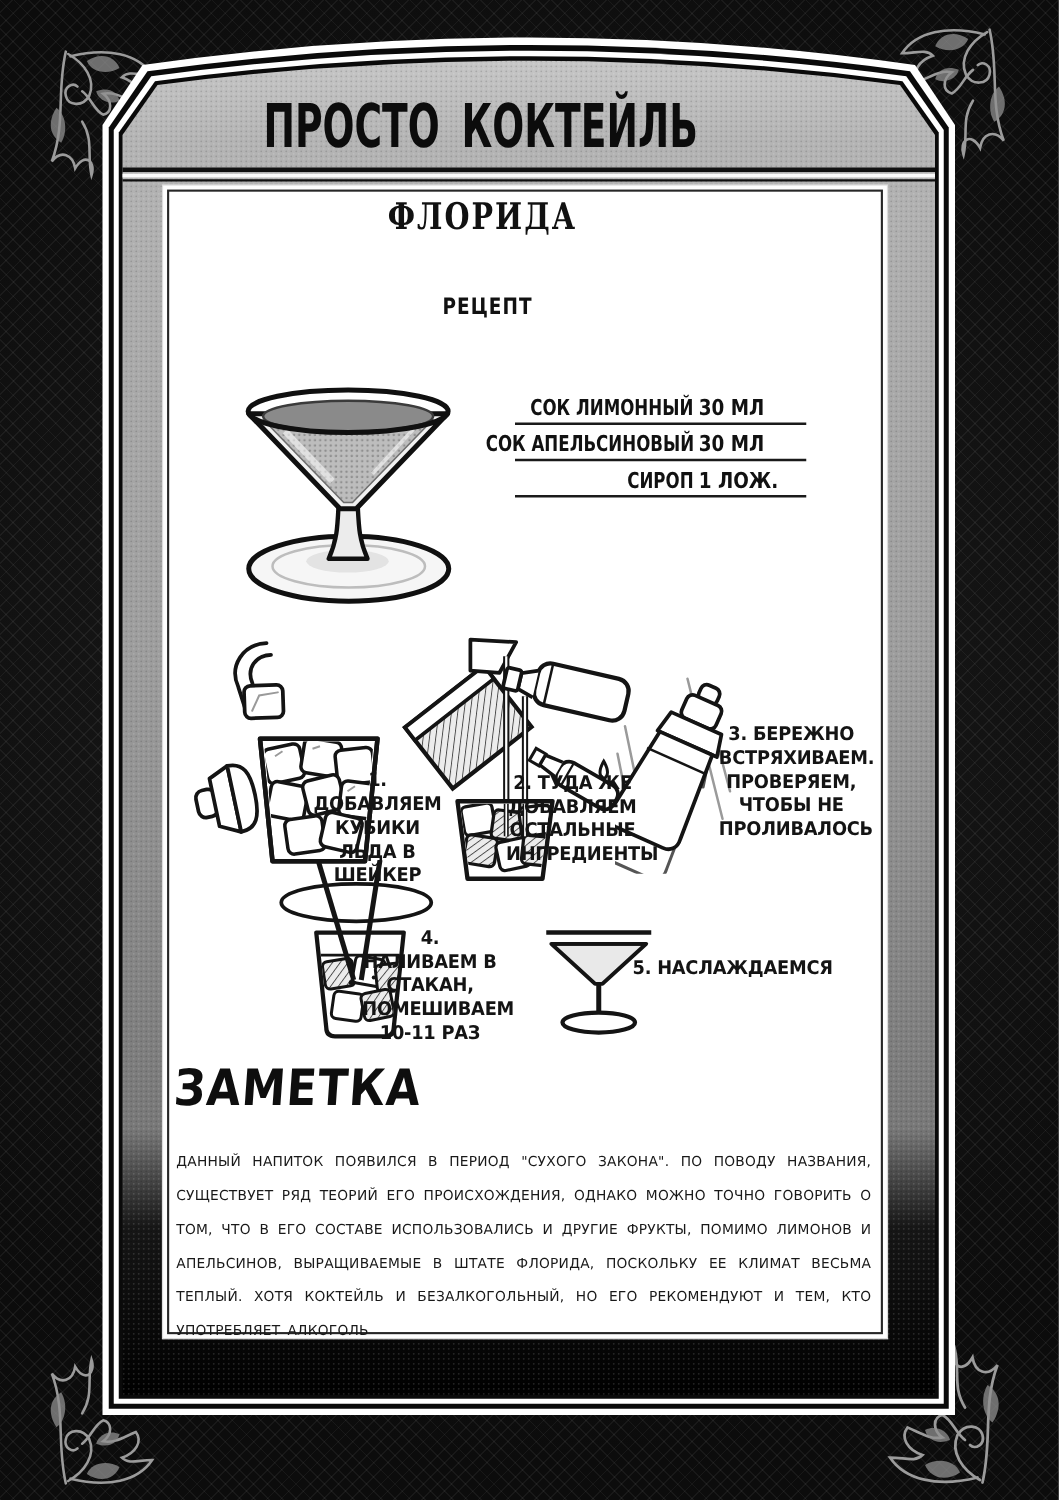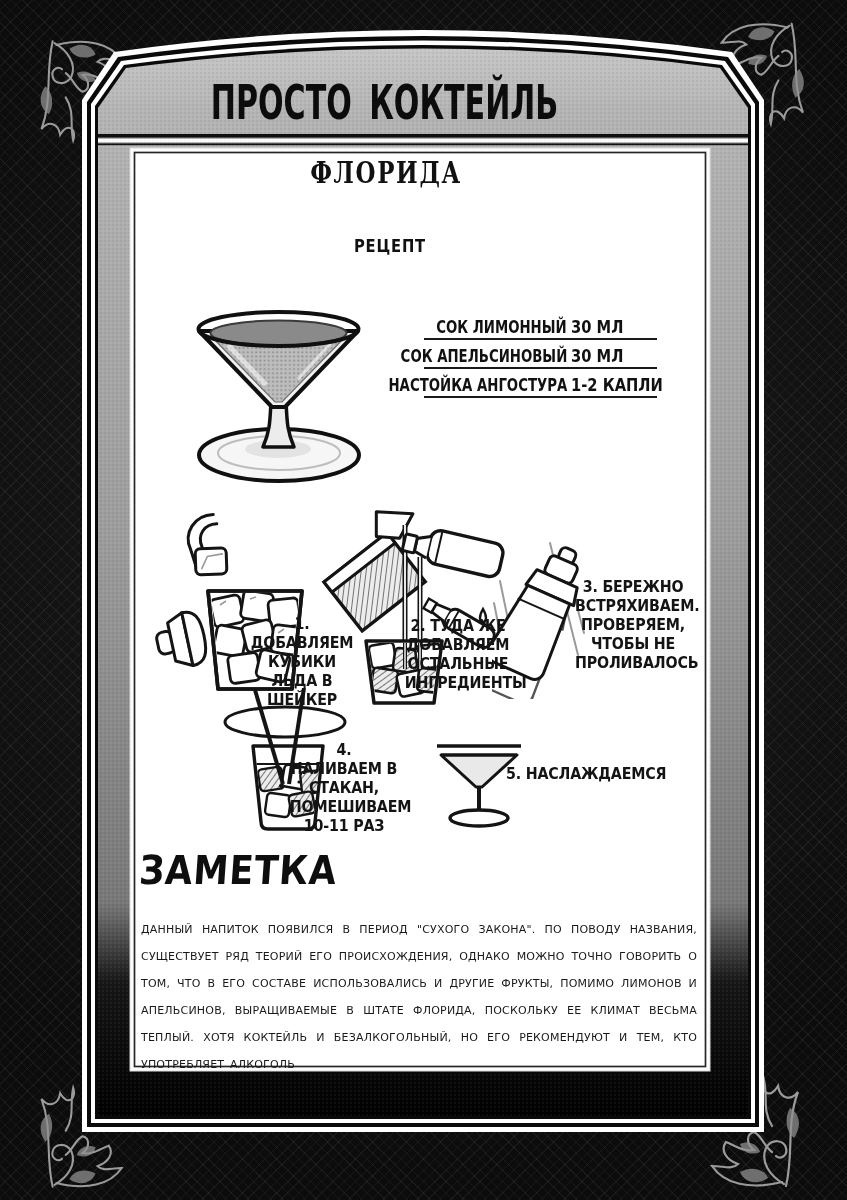--- a/index.html
+++ b/index.html
@@ -30,21 +30,21 @@
     position:absolute;left:0;width:100%;top:3px;margin:0;text-align:center;
     font-family:"DejaVu Serif", serif;font-size:28px;font-weight:bold;letter-spacing:2px;
     transform:translateX(-34px) scale(0.82,1.05);transform-origin:center top;
   }
   .recipe-label{
     position:absolute;left:0;width:100%;top:82px;text-align:center;
     font-size:18px;font-weight:bold;letter-spacing:1px;
     transform:translateX(-30px) scaleX(0.82);transform-origin:center top;
   }
   .hero{left:30px;top:130px;width:225px;height:205px;}
-  .ingredients{left:288px;top:158px;width:233px;text-align:center;}
+  .ingredients{left:276px;top:158px;width:233px;text-align:center;}
   .ing-row{position:relative;height:27px;border-bottom:2px solid #1a1a1a;}
   .ing-name{
     position:absolute;right:90px;bottom:1px;white-space:nowrap;
     font-size:17.5px;font-weight:bold;transform:scaleX(0.76);transform-origin:right bottom;
   }
   .ing-amount{
     position:absolute;left:147px;bottom:1px;white-space:nowrap;
     font-size:17.5px;font-weight:bold;transform:scaleX(0.84);transform-origin:left bottom;
   }
   .step-illo{position:absolute;}
@@ -161,22 +161,22 @@
       <div class="abs ingredients">
         <div class="ing-row">
           <span class="ing-name">СОК ЛИМОННЫЙ</span>
           <span class="ing-amount">30 МЛ</span>
         </div>
         <div class="ing-row">
           <span class="ing-name">СОК АПЕЛЬСИНОВЫЙ</span>
           <span class="ing-amount">30 МЛ</span>
         </div>
         <div class="ing-row">
-          <span class="ing-name">НАСТОЙКА АНГОСТУРА</span>
-          <span class="ing-amount">1-2 КАПЛИ</span>
+          <span class="ing-name">СИРОП</span>
+          <span class="ing-amount">1 ЛОЖ.</span>
         </div>
       </div>
 
       <svg class="step-illo s1" viewBox="0 0 160 190">
         <g transform="translate(44,4) rotate(16)" fill="none" stroke="#141414" stroke-width="3" stroke-linecap="round">
           <path d="M20 0 C2 6 -4 26 8 40 L20 58"></path>
           <path d="M26 8 C14 12 10 24 18 34 L28 50"></path>
           <g transform="translate(12,38) rotate(-18)">
             <rect width="31" height="26" rx="5" fill="#ffffff" stroke="#141414" stroke-width="3"></rect>
             <path d="M6 20 L12 8 L27 6" stroke="#9a9a9a" stroke-width="1.6"></path>

